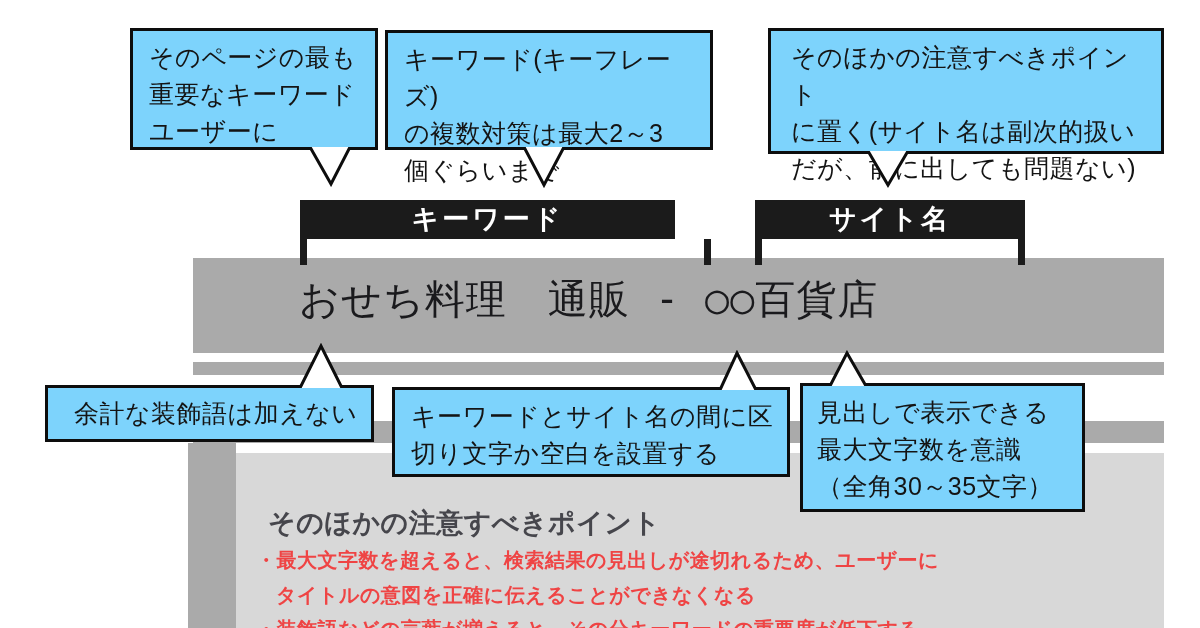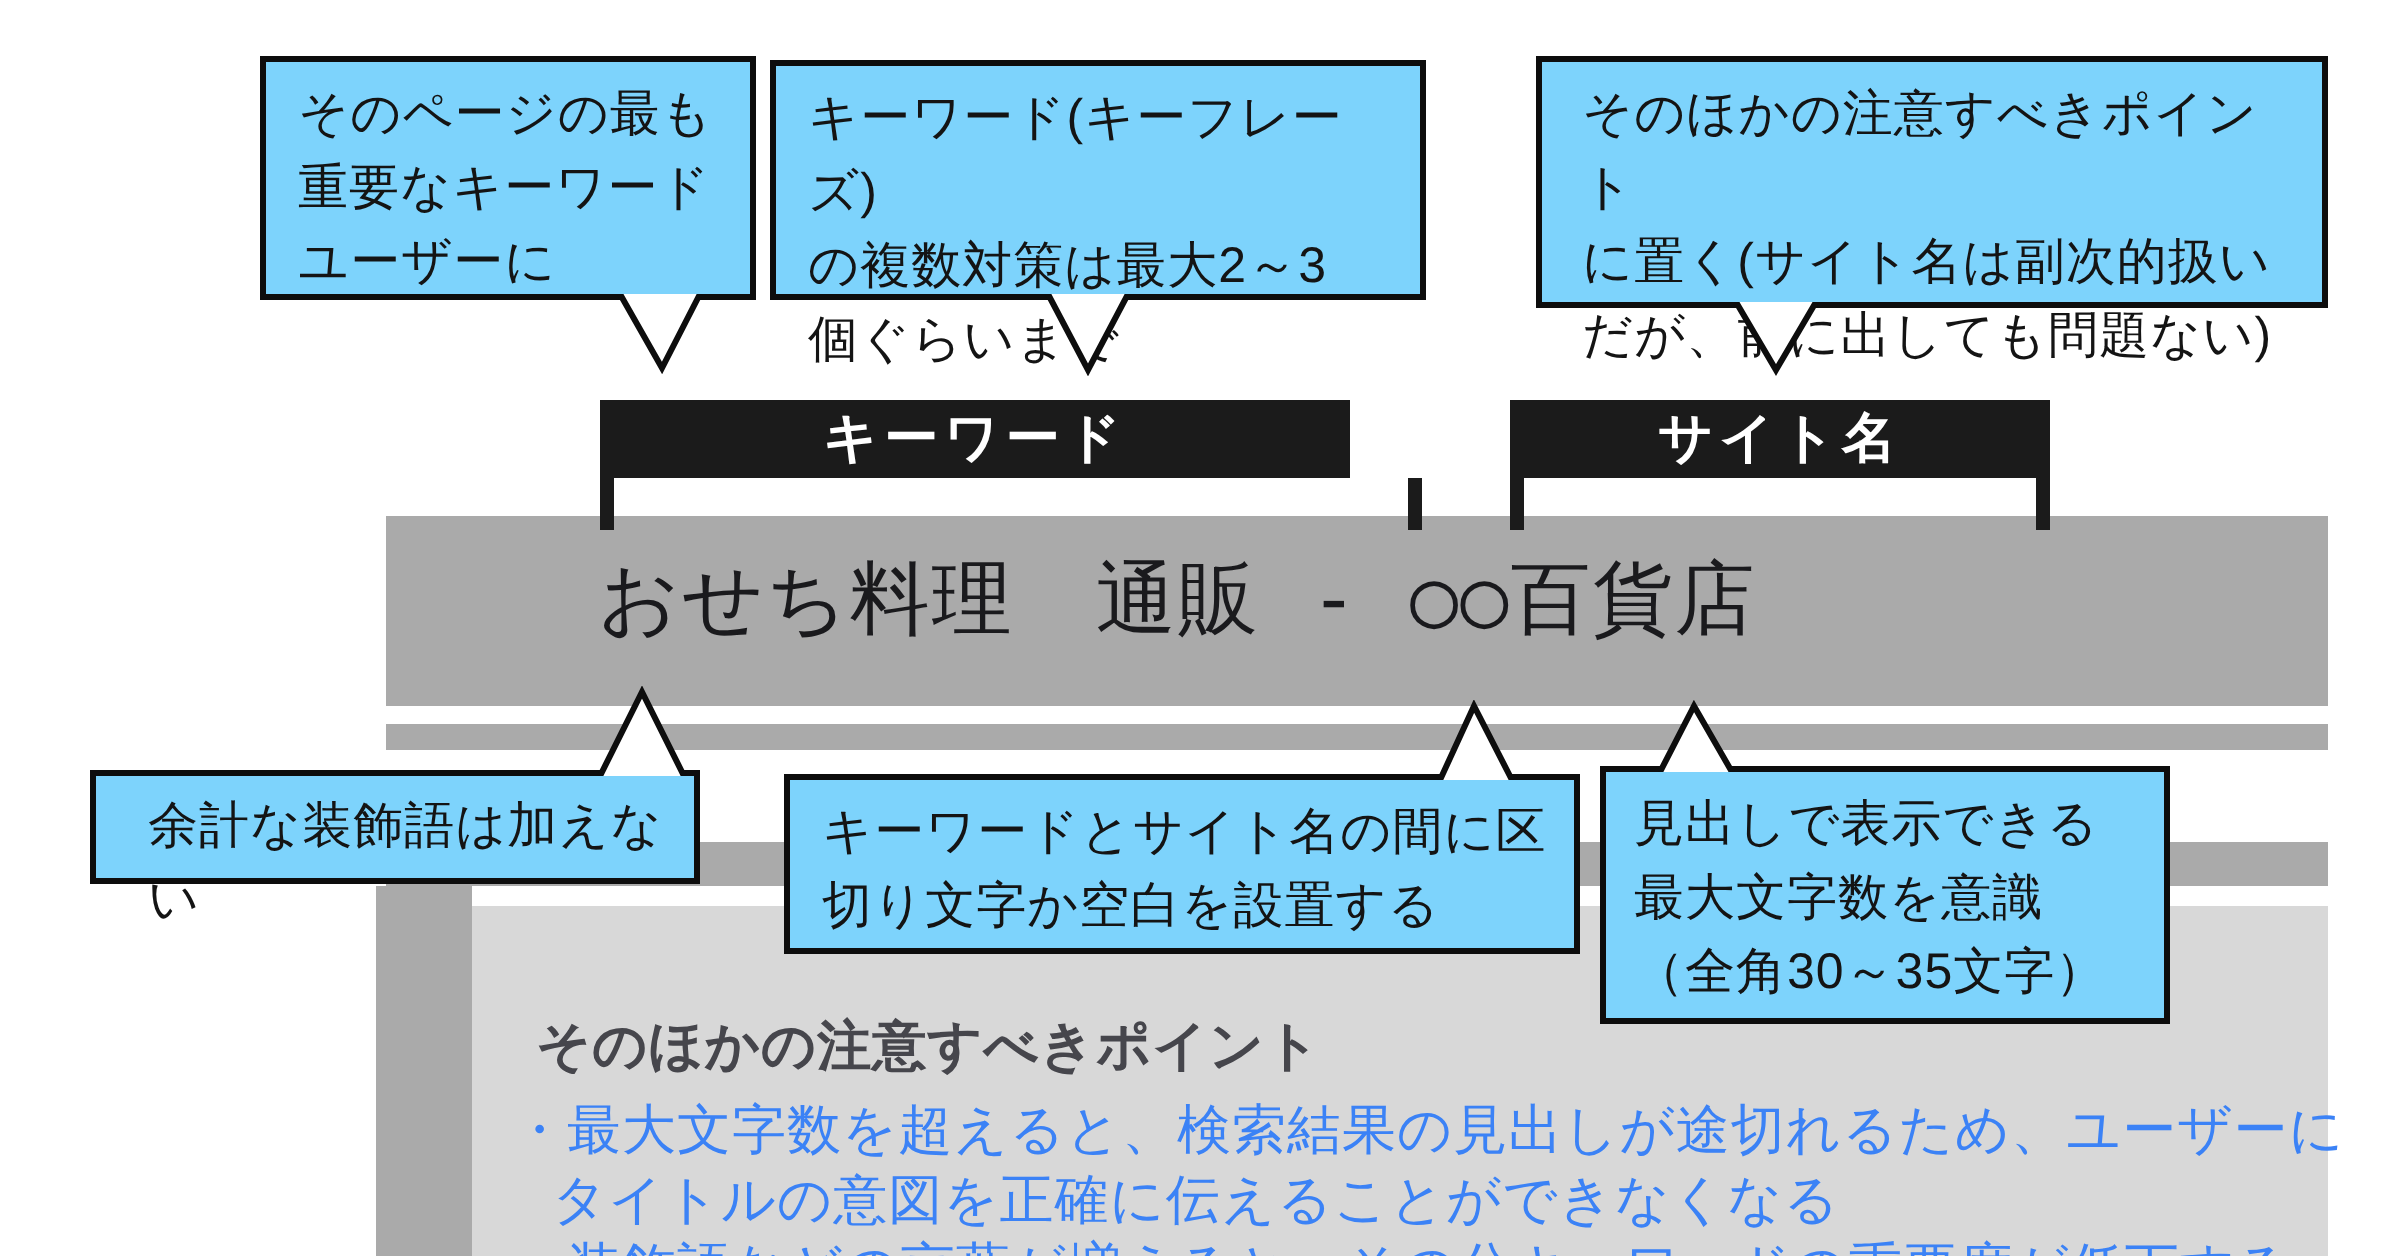--- a/index.html
+++ b/index.html
@@ -62,23 +62,23 @@
   .notes-heading {
     position: absolute;
     font-size: 27px;
     font-weight: 700;
     color: #46464c;
     letter-spacing: 0.5px;
     white-space: pre;
   }
   .notes-line {
     position: absolute;
-    font-size: 27px;
-    font-weight: 400;
-    color: #3b82f6;
+    font-size: 20px;
+    font-weight: 700;
+    color: #ef4444;
     letter-spacing: 0.5px;
     white-space: pre;
   }
 </style>
 </head>
 <body>
 
 <div class="canvas">
 
   <div class="titlebar abs" style="left:193px; top:258px; width:971px; height:95px;"></div>
@@ -124,21 +124,21 @@
     <div class="pad" style="padding-left:20px;">
       <div>そのほかの注意すべきポイント</div>
       <div>に置く(サイト名は副次的扱い</div>
       <div>だが、前に出しても問題ない)</div>
     </div>
   </div>
   <svg class="pointer" style="left:866px; top:151px;" width="44" height="37" viewBox="0 0 44 37">
     <path d="M2,0 L22,34 L42,0" fill="#ffffff" stroke="#0d0d0d" stroke-width="3"></path>
   </svg>
 
-  <div class="callout" style="left:45px; top:385px; width:305px; height:57px;">
+  <div class="callout" style="left:45px; top:385px; width:329px; height:57px;">
     <div class="pad" style="padding:7px 0 0 26px;">
       <div>余計な装飾語は加えない</div>
     </div>
   </div>
   <svg class="pointer" style="left:298px; top:343px;" width="46" height="45" viewBox="0 0 46 45">
     <path d="M2,45 L23,3 L44,45" fill="#ffffff" stroke="#0d0d0d" stroke-width="3"></path>
   </svg>
 
   <div class="callout" style="left:392px; top:387px; width:398px; height:90px;">
     <div class="pad">

